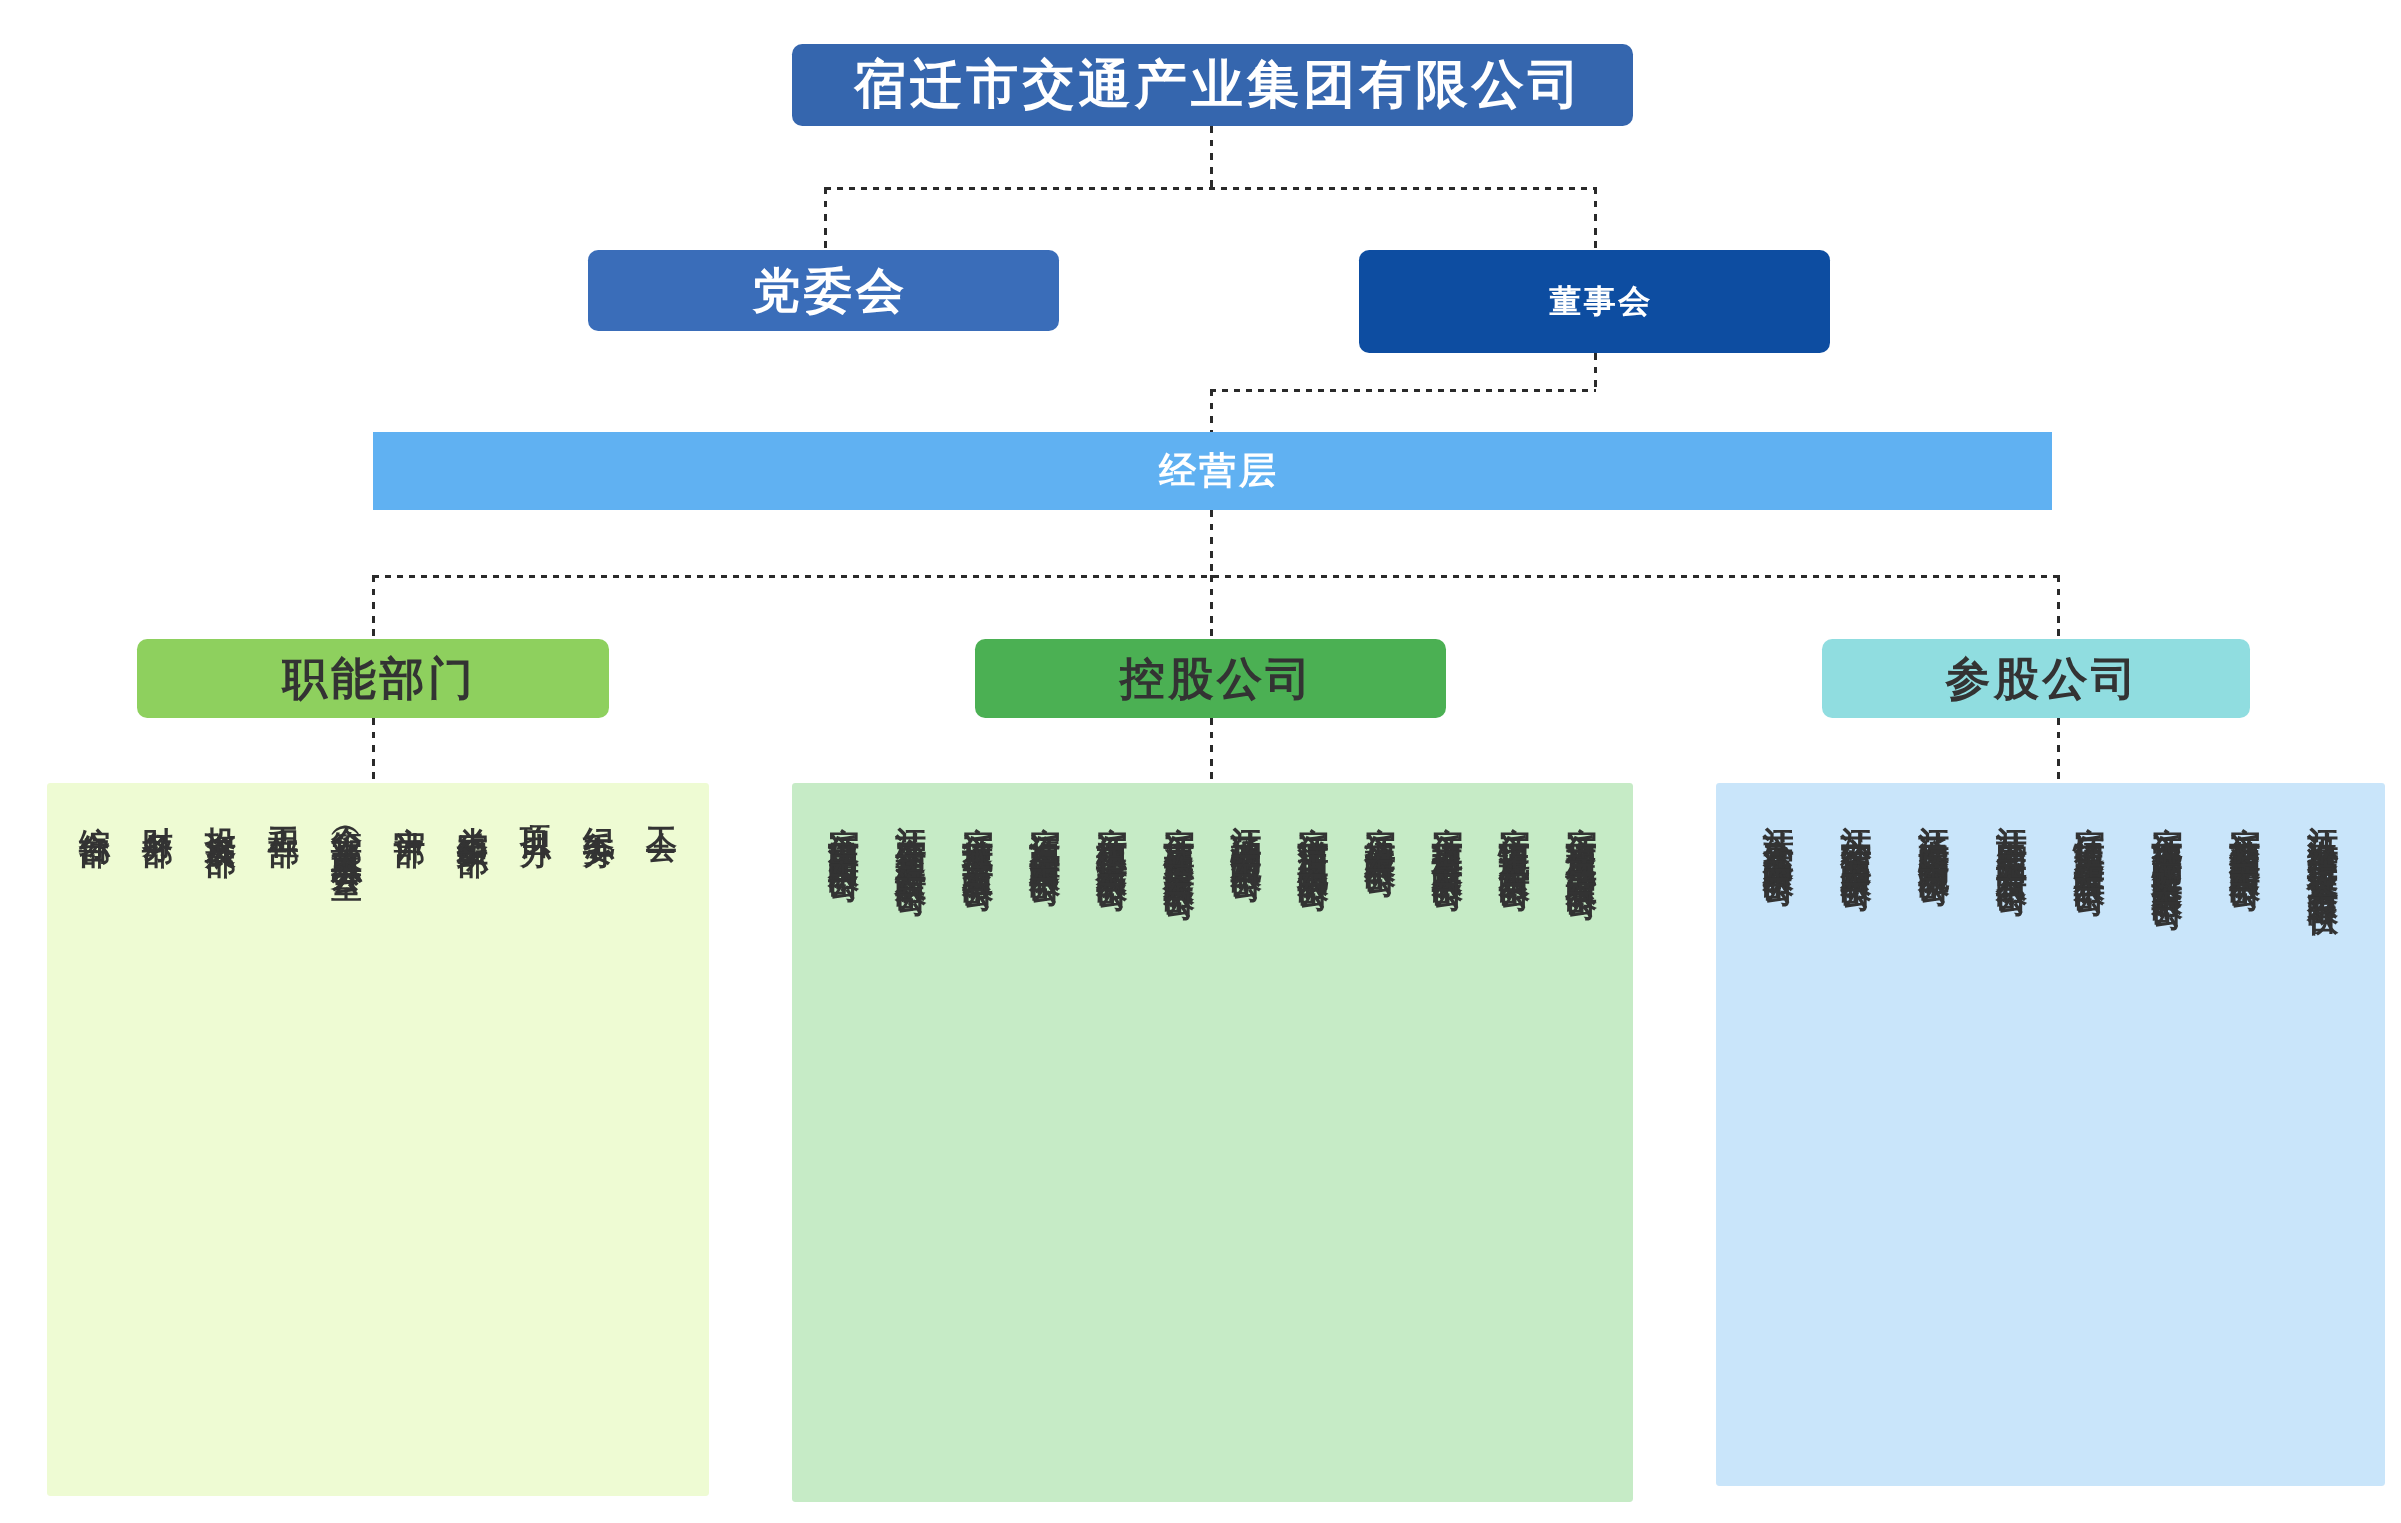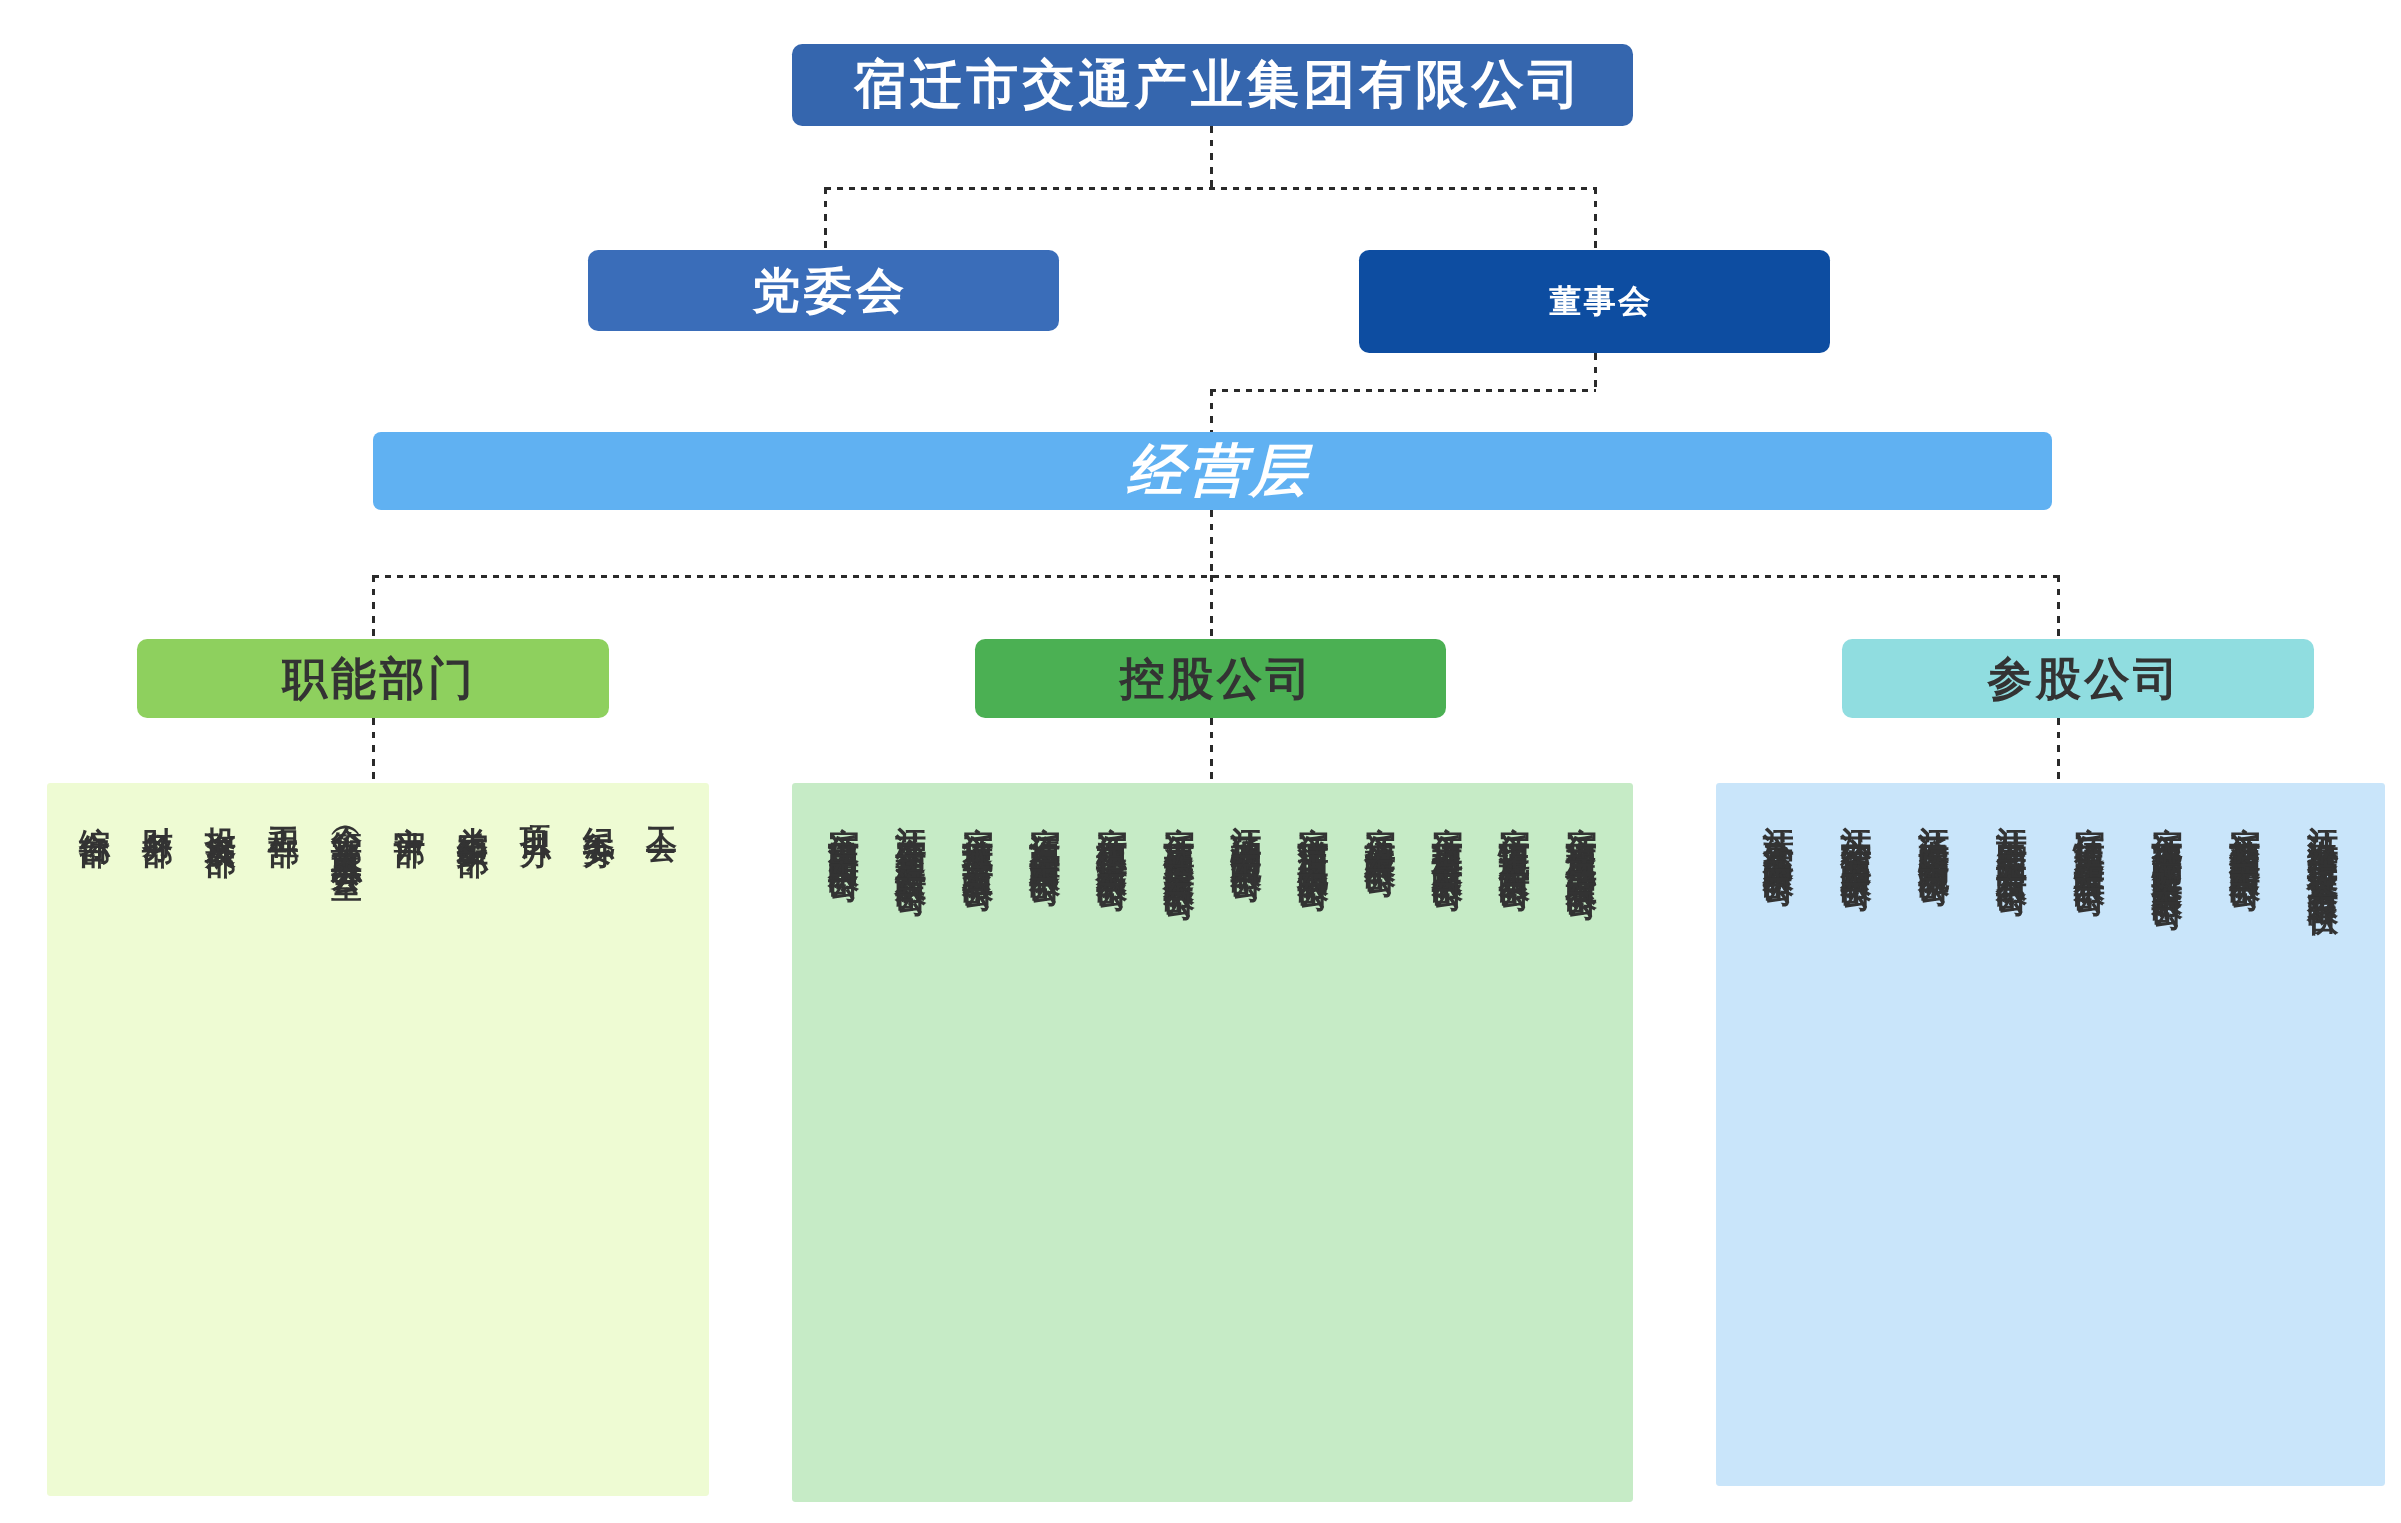--- a/index.html
+++ b/index.html
@@ -15,25 +15,25 @@
     display:flex;align-items:center;justify-content:center;
     font-weight:bold;
     border-radius:10.2px;
     box-sizing:border-box;
     letter-spacing:0.08em;
     padding-left:13px;
   }
   .root-box{left:792px;top:44px;width:841px;height:82px;background:#3566ae;color:#ffffff;font-size:52px;}
   .party-box{left:588px;top:250px;width:471px;height:81px;background:#3a6db9;color:#ffffff;font-size:48px;}
   .board-box{left:1359px;top:250px;width:471px;height:103px;background:#0d4da1;color:#ffffff;font-size:32px;}
-  .mgmt-box{left:373px;top:432px;width:1679px;height:78px;background:#60b1f2;color:#ffffff;font-size:57px;border-radius:8px;font-style:italic;}
+  .mgmt-box{left:373px;top:432px;width:1679px;height:78px;background:#60b1f2;color:#ffffff;font-size:37px;border-radius:0;}
   .hdr{top:639px;height:79px;font-size:45px;color:#333333;}
   .hdr-functional{left:137px;width:472px;background:#8ed05e;}
   .hdr-holding{left:975px;width:471px;background:#4bb053;}
-  .hdr-equity{left:1822px;width:472px;background:#90dde0;margin-left:20px;}
+  .hdr-equity{left:1822px;width:428px;background:#90dde0;}
   .panel{
     position:absolute;top:783px;
     display:flex;justify-content:space-evenly;align-items:flex-start;
     padding-top:19px;box-sizing:border-box;border-radius:3.4px;
   }
   .panel-functional{left:47px;width:662px;height:713px;background:#eefbd3;}
   .panel-holding{left:792px;width:841px;height:719px;background:#c6ebc6;}
   .panel-equity{left:1716px;width:669px;height:703px;background:#c9e5fa;}
   .vcol{
     writing-mode:vertical-lr;

